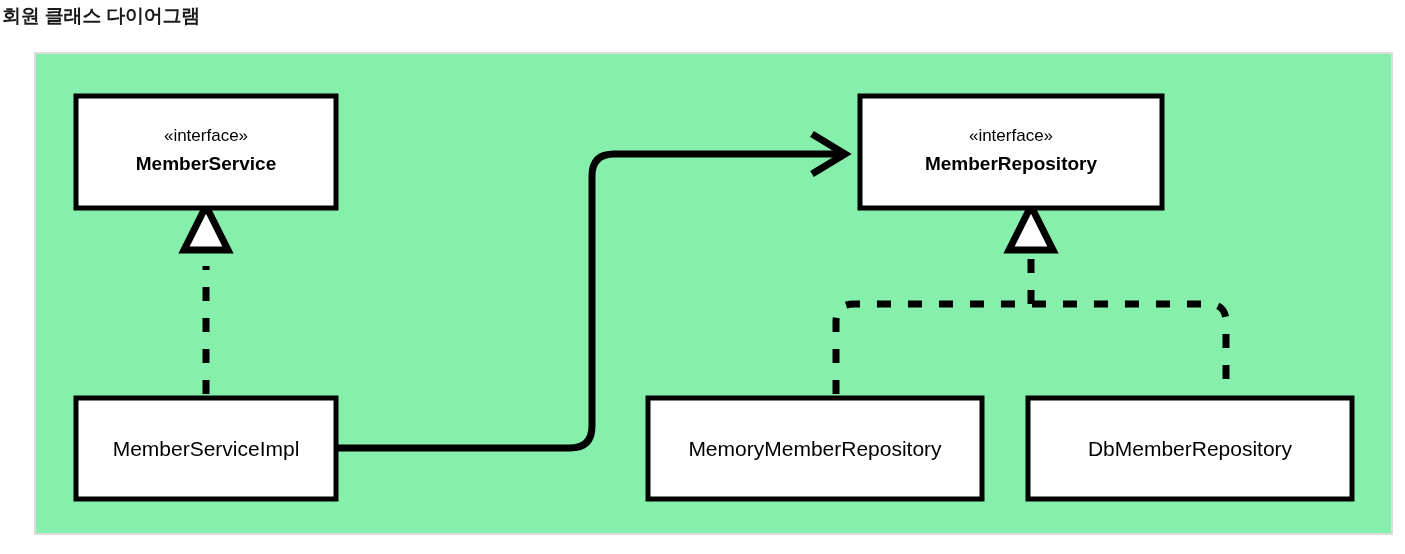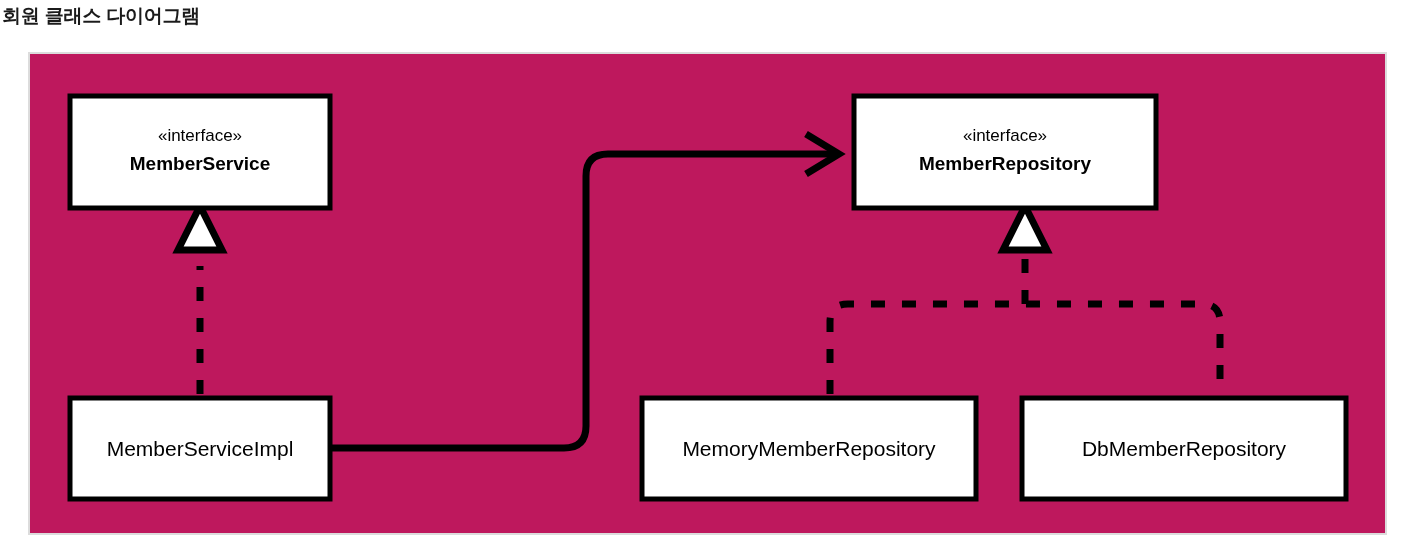--- a/index.html
+++ b/index.html
@@ -23,26 +23,26 @@
     left: 2px;
     top: 3px;
     font-size: 19px;
     font-weight: bold;
     color: #1b1b1b;
     letter-spacing: -0.2px;
     white-space: nowrap;
   }
   .diagram-frame {
     position: absolute;
-    left: 28px;
+    left: 34px;
     top: 52px;
     width: 1359px;
     height: 483px;
     border: 2px solid #dcdcdc;
-    background: #be185d;
+    background: #86efac;
     box-sizing: border-box;
   }
   .diagram-canvas {
     position: absolute;
     left: 0;
     top: 0;
   }
   .uml-label {
     font-family: "Liberation Sans", sans-serif;
     fill: #000000;

